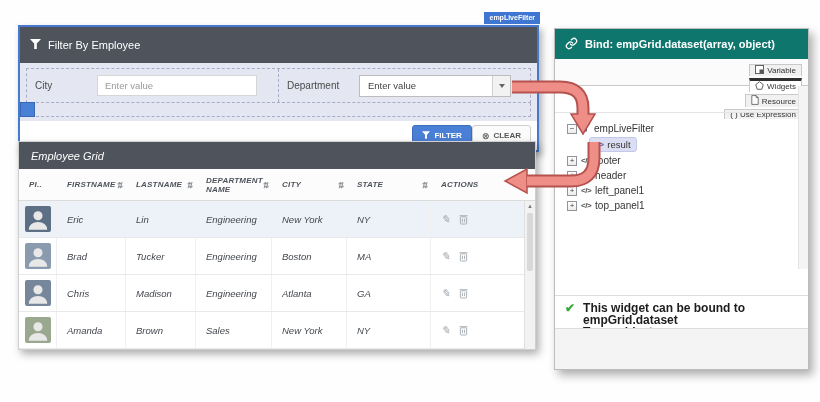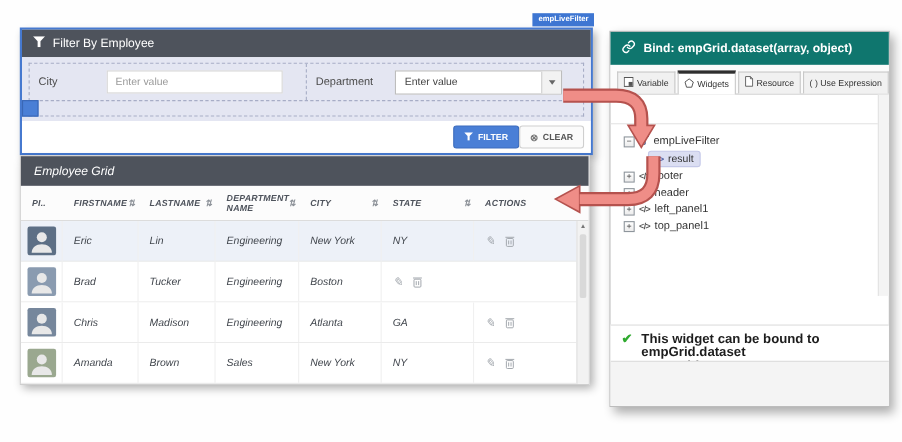--- a/index.html
+++ b/index.html
@@ -4,21 +4,21 @@
 <style>
   html,body{margin:0;padding:0;background:#fff;}
   .canvas{position:relative;width:820px;height:402px;background:#fefefe;overflow:hidden;
           font-family:"Liberation Sans",sans-serif;}
 
   
   .filter-wrap{position:absolute;left:18px;top:25px;width:521px;z-index:5;}
   .lf-badge{position:absolute;right:-1px;top:-13px;background:#3e76d2;color:#fff;
             font-size:7px;font-weight:bold;padding:2px 5px;line-height:8px;}
   .lf-panel{border:2px solid #4679cf;background:#fff;box-shadow:3px 4px 7px rgba(0,0,0,.30);}
-  .lf-header{height:25px;background:#4e535c;color:#fff;display:flex;align-items:center;
+  .lf-header{height:36px;background:#4e535c;color:#fff;display:flex;align-items:center;
              gap:7px;padding:0 10px;font-size:11px;}
   .lf-body{background:#e4e6f2;padding:5px 6px 4px;}
   .lf-fieldrow{border:1px dashed #a7adc6;display:flex;height:33px;}
   .lf-field{flex:1;display:flex;align-items:center;padding:0 8px;gap:10px;}
   .lf-field + .lf-field{border-left:1px dashed #a7adc6;}
   .lf-label{font-size:10px;color:#4a4a4a;width:52px;flex:none;}
   .lf-input{width:160px;height:21px;border:1px solid #d6d6d6;background:#fff;font-size:9.5px;
             padding:0 7px;color:#333;font-family:"Liberation Sans",sans-serif;box-sizing:border-box;}
   .lf-input::placeholder{color:#9a9a9a;}
   .lf-select{width:152px;height:22px;background:#fff;border:1px solid #bdbdbd;display:flex;
@@ -64,21 +64,21 @@
             border-left:1px solid #e0e0e0;box-sizing:border-box;cursor:pointer;}
   .g-scroll .up{display:block;text-align:center;font-size:6px;color:#777;line-height:11px;}
   .g-thumb{margin:1px 2px;height:58px;background:#d9d9d9;border-radius:2px;}
 
   
   .bind-panel{position:absolute;left:554px;top:28px;width:255px;height:342px;background:#fff;
               border:1px solid #bcbcbc;box-shadow:4px 5px 9px rgba(0,0,0,.32);box-sizing:border-box;z-index:10;}
   .bp-header{height:30px;background:#0f766e;color:#fff;display:flex;align-items:center;gap:7px;
              padding:0 10px;font-size:11px;font-weight:bold;}
   .bp-tabs{display:flex;gap:2px;padding:5px 6px 0;background:#fbfbfb;border-bottom:1px solid #c9c9c9;
-           height:27px;box-sizing:border-box;align-items:center;}
+           height:27px;box-sizing:border-box;align-items:flex-end;flex-direction:column;}
   .tab{border:1px solid #c9c9c9;border-bottom:none;background:#f1f1f1;padding:0 5px;font-size:8px;
        color:#333;display:flex;gap:3px;align-items:center;height:20px;box-sizing:border-box;
        white-space:nowrap;cursor:pointer;}
   .tab.active{background:#fff;border-top:3px solid #2f2f2f;height:22px;}
   .bp-content{position:relative;}
   .bp-toolbar{height:26px;border-bottom:1px solid #e4e4e4;}
   .bp-scrollstrip{position:absolute;right:0;top:0;height:183px;width:9px;background:#f4f4f4;
                   border-left:1px solid #e3e3e3;cursor:pointer;}
   .bp-tree{height:157px;padding-top:8px;}
   .t-row{display:flex;align-items:center;gap:4px;height:15px;padding-left:12px;font-size:10px;
@@ -216,20 +216,21 @@
         <div class="g-cell">
             <span class="avatar av1"><svg viewBox="0 0 24 24" width="26" height="26">
                 <circle cx="12" cy="9" r="4.2" fill="#e8e8e8"></circle>
                 <path d="M3.5 22c0-4.6 3.8-7.2 8.5-7.2s8.5 2.6 8.5 7.2" fill="#e8e8e8"></path>
               </svg></span>
           </div>
         <div class="g-cell">Brad</div>
         <div class="g-cell">Tucker</div>
         <div class="g-cell">Engineering</div>
         <div class="g-cell">Boston</div>
+        <div class="g-cell">MA</div>
         <div class="g-cell">
             <span class="act-edit">✎</span>
             <span class="act-del">
               <svg viewBox="0 0 10 12" width="9" height="11">
                 <rect x="1.5" y="3" width="7" height="8" rx="1" fill="none" stroke="#a2a7ad"></rect>
                 <line x1="0.5" y1="1.8" x2="9.5" y2="1.8" stroke="#a2a7ad"></line>
                 <line x1="3.8" y1="5" x2="3.8" y2="9" stroke="#a2a7ad"></line>
                 <line x1="6.2" y1="5" x2="6.2" y2="9" stroke="#a2a7ad"></line>
               </svg>
             </span>

